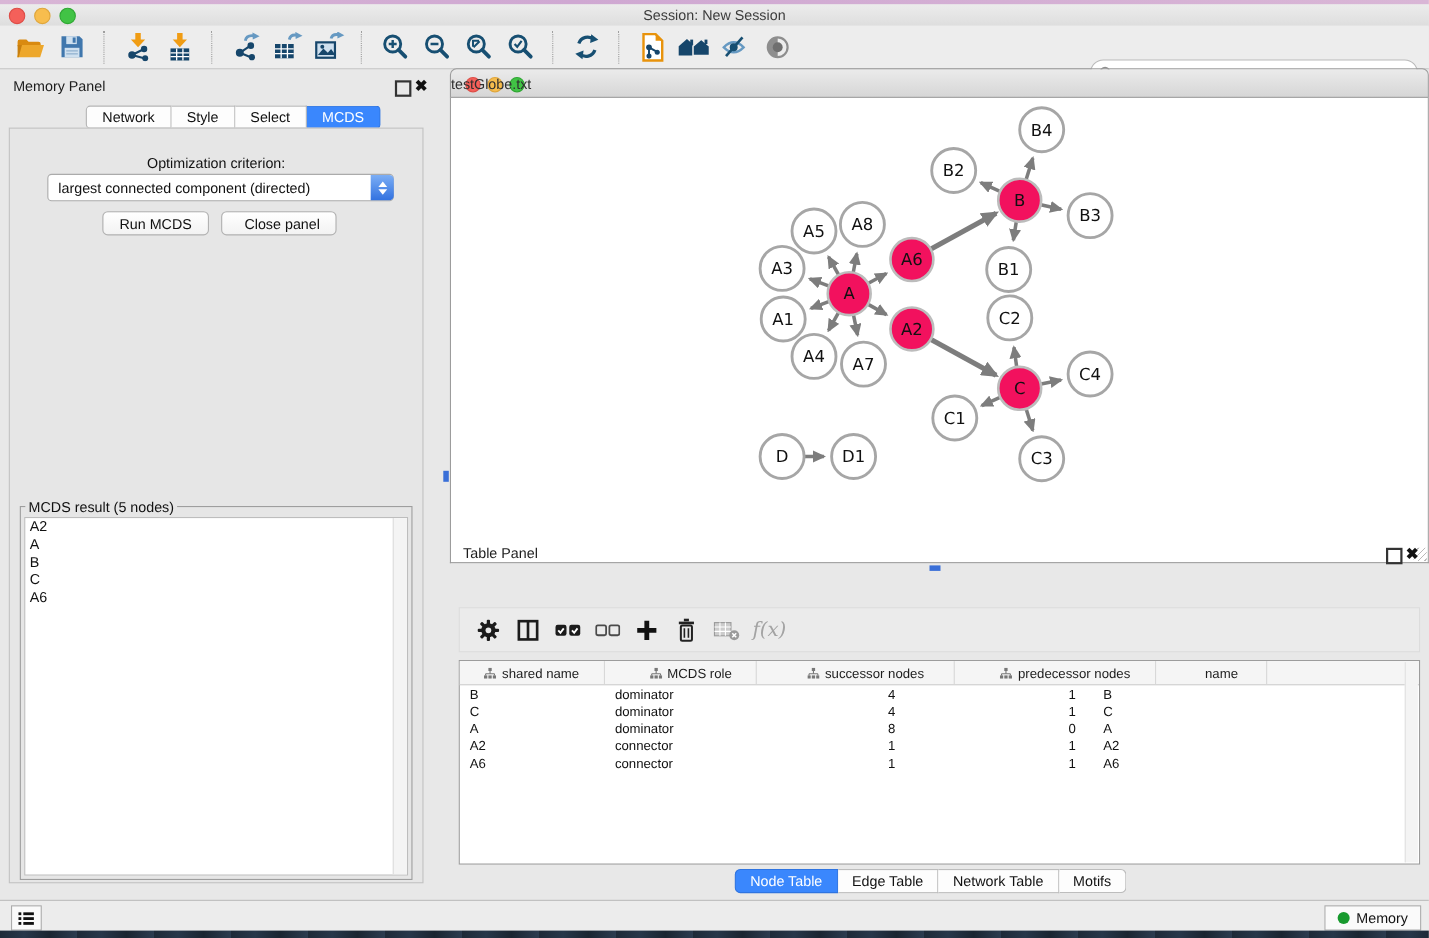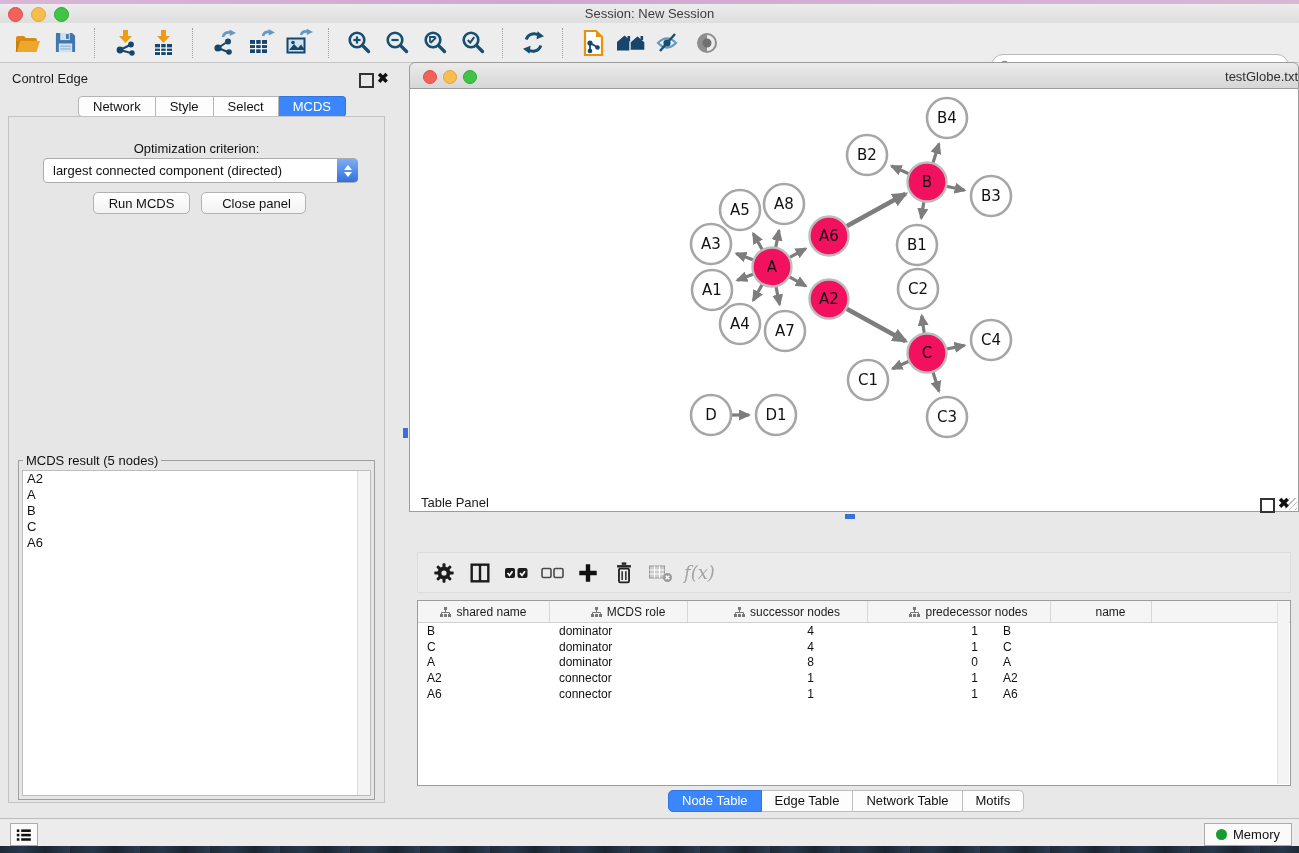--- a/index.html
+++ b/index.html
@@ -71,21 +71,21 @@
     background:#f4f4f4;border-left:1px solid #dcdcdc;}
   .result-item{font-size:13px;color:#111;line-height:16px;padding-left:4px;}
 
   
   .netwin{position:absolute;left:409px;top:62px;width:890px;height:450px;}
   .netwin .wtitle{position:absolute;left:0;top:0;width:100%;height:27px;box-sizing:border-box;
     background:linear-gradient(#ebebeb,#d6d6d6);border:1px solid #9c9c9c;
     border-radius:6px 6px 0 0;}
   .netwin .lights{left:13px;top:7px;gap:6px;}
   .netwin .light{width:12px;height:12px;}
-  .netwin .title{position:absolute;left:0;right:0;top:6px;text-align:right;font-size:13px;color:#2f2f2f;}
+  .netwin .title{position:absolute;left:0;right:0;top:6px;text-align:left;font-size:13px;color:#2f2f2f;}
   .canvas{position:absolute;left:0;top:27px;width:888px;height:422px;background:#fff;
     border:1px solid #9c9c9c;border-top:none;}
   .canvas svg{position:absolute;left:0;top:0;}
   .rgrip{position:absolute;right:1px;bottom:1px;width:12px;height:12px;
     background:repeating-linear-gradient(135deg,transparent,transparent 3px,#b9b9b9 3px,#b9b9b9 4px);}
   .blue-mark{position:absolute;background:#3a6fd8;}
 
   
   .tpanel-header{position:absolute;left:409px;top:493px;width:890px;height:22px;}
   .tpanel-header .ph-title{position:absolute;left:12px;top:2px;font-size:13px;color:#1c1c1c;}
@@ -312,21 +312,21 @@
     <div class="search-wrap">
       <svg width="13" height="13" viewBox="0 0 14 14">
           <circle cx="6" cy="6" r="4.4" fill="none" stroke="#8e8e8e" stroke-width="1.6"></circle>
           <line x1="9.3" y1="9.3" x2="13" y2="13" stroke="#8e8e8e" stroke-width="1.8"></line>
         </svg>
       <input type="text" value="" style="">
     </div>
   </div>
 
   <div class="cpanel-header">
-    <span class="ph-title">Control Edge</span>
+    <span class="ph-title">Memory Panel</span>
     <span class="panel-float"></span>
     <span class="panel-close">✖</span>
   </div>
 
   <div class="cp-tabs">
     <span class="seg">Network</span>
     <span class="seg">Style</span>
     <span class="seg">Select</span>
     <span class="seg selected">MCDS</span>
   </div>

